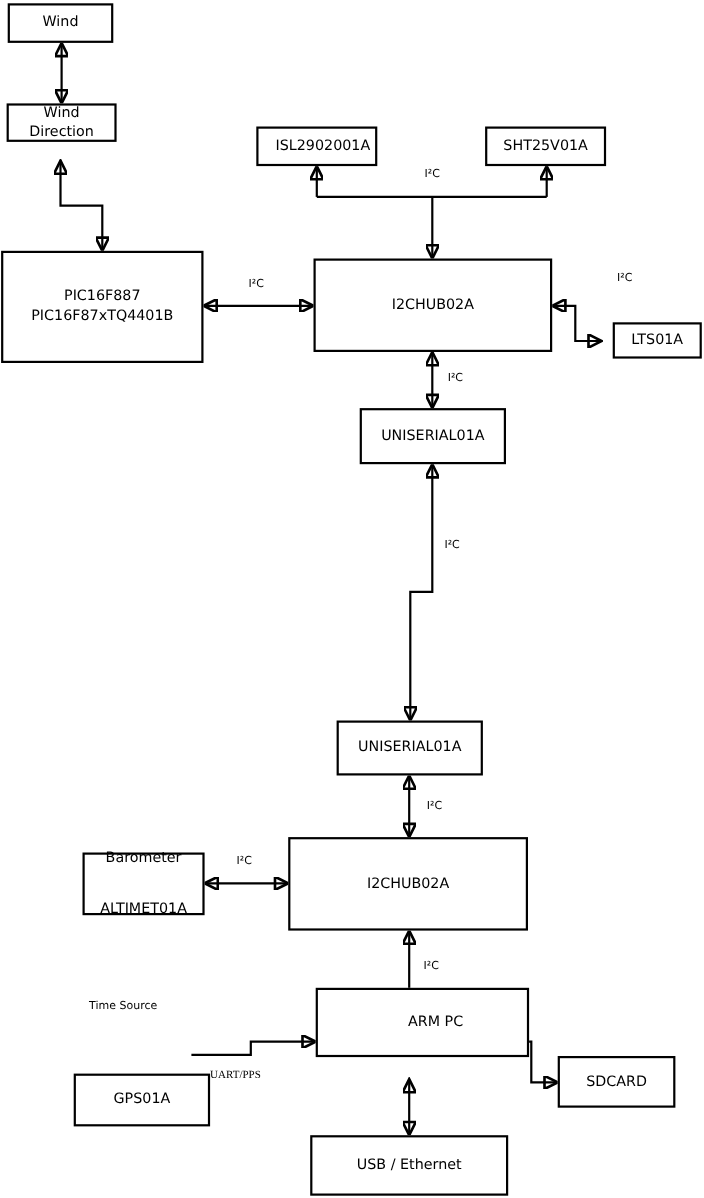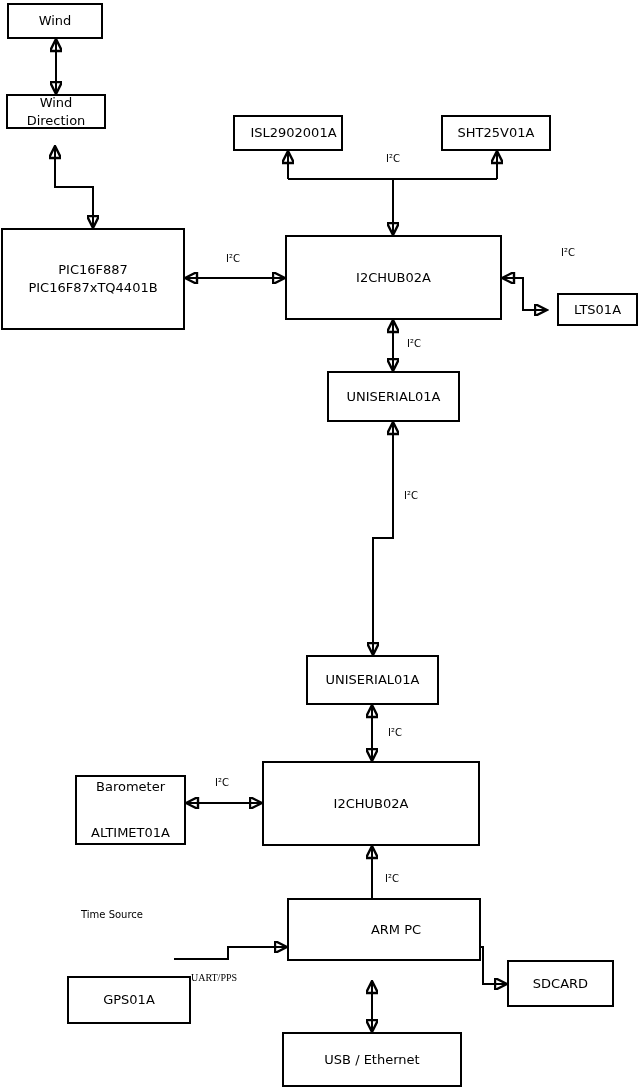--- a/index.html
+++ b/index.html
@@ -83,21 +83,21 @@
   </div>
 
   <div class="node" style="left:306px;top:655px;width:133px;height:50px;">
     <span>UNISERIAL01A</span>
   </div>
 
   <div class="node" style="left:262px;top:761px;width:218px;height:85px;">
     <span>I2CHUB02A</span>
   </div>
 
-  <div class="node" style="left:75px;top:775px;width:111px;height:70px;gap:28px;">
+  <div class="node" style="left:75px;top:775px;width:111px;height:57px;gap:28px;">
     <span>Barometer</span>
     <span>ALTIMET01A</span>
   </div>
 
   <div class="node" style="left:67px;top:976px;width:124px;height:48px;">
     <span>GPS01A</span>
   </div>
 
   <div class="node" style="left:287px;top:898px;width:194px;height:63px;padding-left:24px;">
     <span>ARM PC</span>

